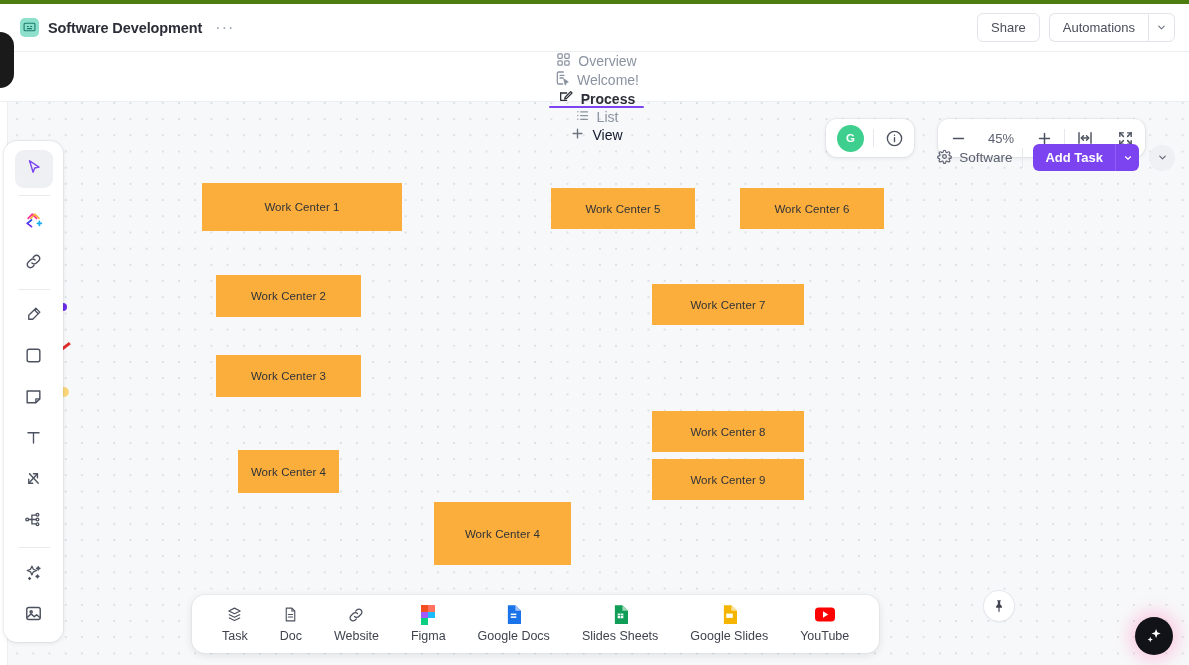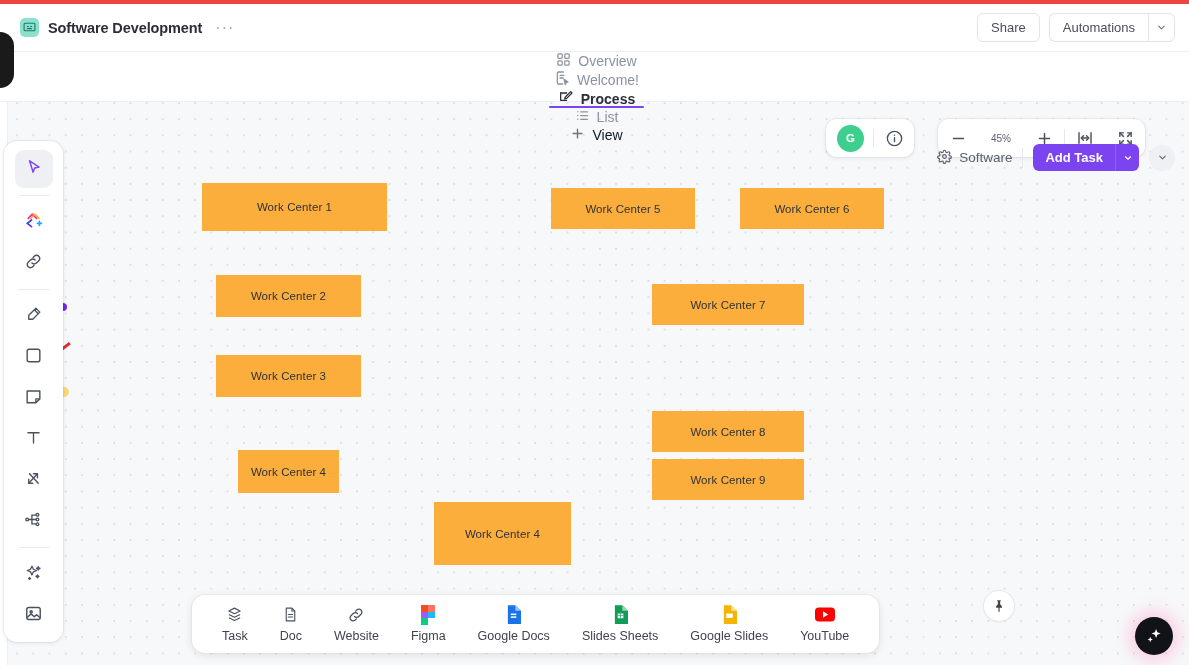--- a/index.html
+++ b/index.html
@@ -5,21 +5,21 @@
   * { box-sizing: border-box; margin: 0; padding: 0; }
   html, body {
     width: 1189px; height: 665px;
     font-family: "Liberation Sans", sans-serif;
     background: #ffffff;
     overflow: hidden;
   }
   .app {
     position: relative;
     width: 1189px; height: 665px;
-    border-top: 4px solid #ef4444;
+    border-top: 4px solid #4d7c0f;
     background: #fff;
   }
 
   
   .left-handle {
     position: absolute; left: -14px; top: 28px;
     width: 28px; height: 56px;
     background: #1a1a1a;
     border-radius: 14px;
     z-index: 40;
@@ -170,21 +170,21 @@
     display: flex; align-items: center; justify-content: center;
     margin: 0 9px 0 11px; cursor: pointer;
   }
   .hud-div { width: 1px; height: 18px; background: #e6e8ed; }
   .hud-btn {
     width: 40px; height: 38px;
     display: flex; align-items: center; justify-content: center;
     cursor: pointer; color: #5b6170;
   }
   .zoom-val {
-    font-size: 10px; color: #5b6170; width: 46px; text-align: center;
+    font-size: 13px; color: #5b6170; width: 46px; text-align: center;
     cursor: pointer; user-select: none;
   }
 
   
   .dock {
     position: absolute; left: 192px; bottom: 12px;
     height: 58px; background: #fff;
     border-radius: 13px;
     box-shadow: 0 2px 9px rgba(20,24,40,.10), 0 0 0 1px rgba(20,24,40,.035);
     display: flex; align-items: center; padding: 0 14px;
@@ -328,21 +328,21 @@
         <svg width="11" height="11" viewBox="0 0 24 24" fill="none" stroke="#5b6170" stroke-width="2.4" stroke-linecap="round" stroke-linejoin="round">
             <polyline points="6 9 12 15 18 9"></polyline>
           </svg>
       </span>
     </div>
   </div>
 
   <div class="canvas">
 
     <div id="shape-layer">
-        <div class="wc" style="left: 202px; top: 81px; width: 185px; height: 48px; background: rgb(251, 174, 60);">Work Center 1</div>
+        <div class="wc" style="left: 202px; top: 81px; width: 200px; height: 48px; background: rgb(251, 174, 60);">Work Center 1</div>
         <div class="wc" style="left: 216px; top: 173px; width: 145px; height: 42px; background: rgb(251, 174, 60);">Work Center 2</div>
         <div class="wc" style="left: 216px; top: 253px; width: 145px; height: 42px; background: rgb(251, 174, 60);">Work Center 3</div>
         <div class="wc" style="left: 238px; top: 348px; width: 101px; height: 43px; background: rgb(251, 174, 60);">Work Center 4</div>
         <div class="wc" style="left: 434px; top: 400px; width: 137px; height: 63px; background: rgb(251, 174, 60);">Work Center 4</div>
         <div class="wc" style="left: 551px; top: 86px; width: 144px; height: 41px; background: rgb(251, 174, 60);">Work Center 5</div>
         <div class="wc" style="left: 740px; top: 86px; width: 144px; height: 41px; background: rgb(251, 174, 60);">Work Center 6</div>
         <div class="wc" style="left: 652px; top: 182px; width: 152px; height: 41px; background: rgb(251, 174, 60);">Work Center 7</div>
         <div class="wc" style="left: 652px; top: 270px; width: 152px; height: 41px; background: rgb(251, 174, 60); margin-top: 39px;">Work Center 8</div>
         <div class="wc" style="left: 652px; top: 357px; width: 152px; height: 41px; background: rgb(251, 174, 60);">Work Center 9</div>
       </div>

